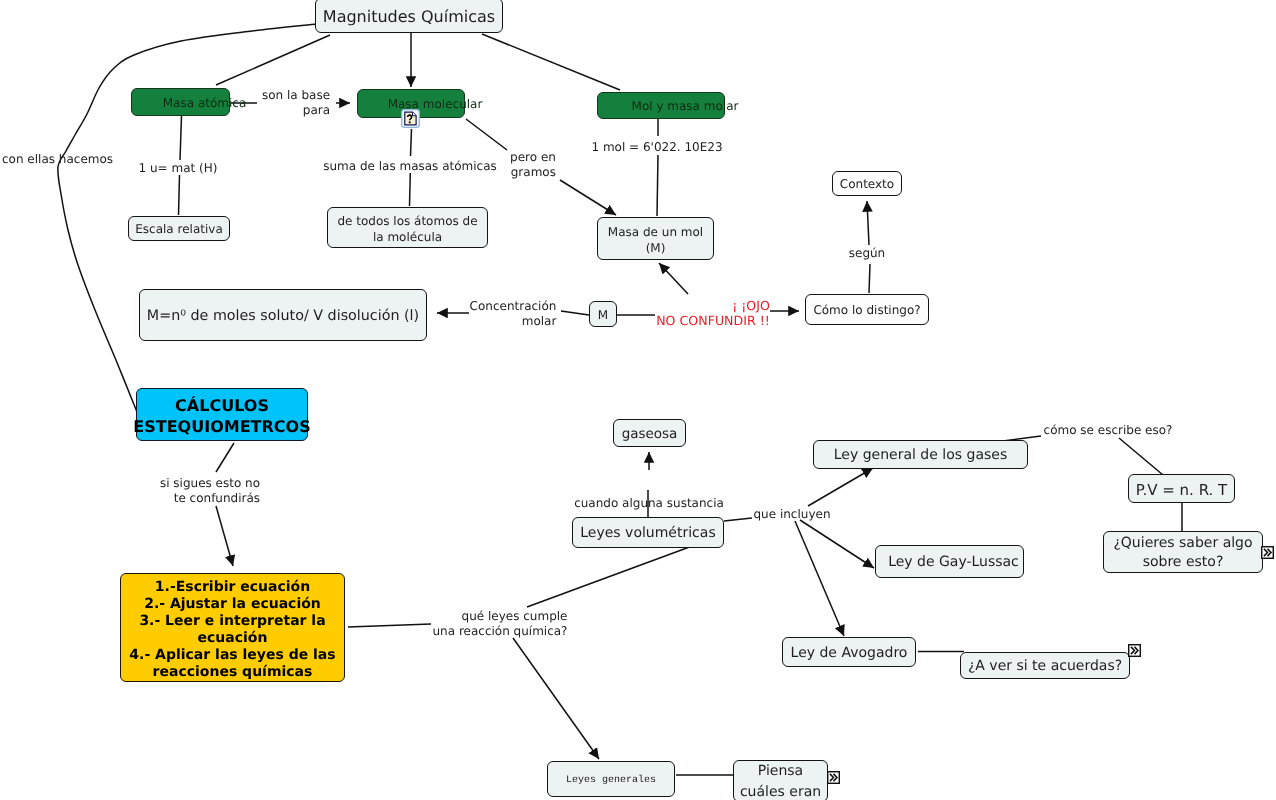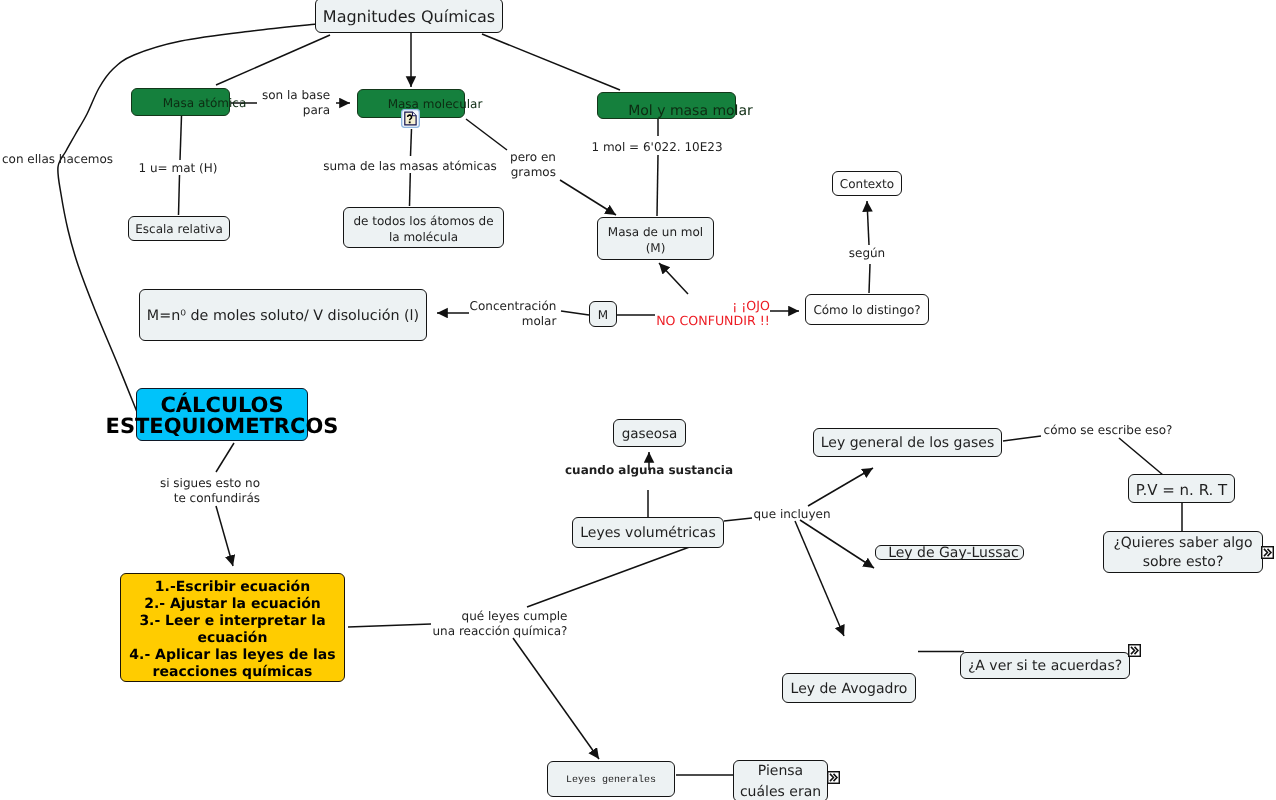--- a/index.html
+++ b/index.html
@@ -69,43 +69,43 @@
         <path d="M 1119,438 L 1163,475"></path>
         <path d="M 1182,503 L 1182,548"></path>
         <path d="M 918,651.5 L 964,651.5"></path>
         <path d="M 676,775 L 733,775"></path>
       </g>
   </svg>
   <div id="nodes">
       <div class="node" style="left: 315px; top: -2px; width: 188px; height: 35px; font-size: 16px; line-height: 19px;"><span>Magnitudes Químicas</span></div>
       <div class="node green" style="left: 131px; top: 88px; width: 99px; height: 28px; font-size: 12px; line-height: 15px;"><span>Masa atómica</span></div>
       <div class="node green" style="left: 357px; top: 89px; width: 108px; height: 29px; font-size: 12px; line-height: 15px;"><span>Masa molecular</span></div>
-      <div class="node green" style="left: 597px; top: 92px; width: 139px; height: 27px; font-size: 14px; line-height: 15px; align-items: flex-end;"><span>Mol y masa molar</span></div>
+      <div class="node green" style="left: 597px; top: 92px; width: 128px; height: 27px; font-size: 12px; line-height: 15px;"><span>Mol y masa molar</span></div>
       <div class="node" style="left: 128px; top: 216px; width: 102px; height: 25px; font-size: 12px; line-height: 15px;"><span>Escala relativa</span></div>
-      <div class="node" style="left: 327px; top: 207px; width: 161px; height: 41px; font-size: 12px; line-height: 16px; margin-left: 16px;"><span>de todos los átomos de
+      <div class="node" style="left: 327px; top: 207px; width: 161px; height: 41px; font-size: 12px; line-height: 16px;"><span>de todos los átomos de
 la molécula</span></div>
       <div class="node" style="left: 597px; top: 217px; width: 117px; height: 43px; font-size: 12px; line-height: 16px;"><span>Masa de un mol
 (M)</span></div>
       <div class="node white" style="left: 832px; top: 171px; width: 70px; height: 25px; font-size: 12px; line-height: 15px;"><span>Contexto</span></div>
       <div class="node" style="left: 139px; top: 289px; width: 288px; height: 52px; font-size: 14.3px; line-height: 17px;"><span>M=n⁰ de moles soluto/ V disolución (l)</span></div>
       <div class="node" style="left: 589px; top: 301px; width: 28px; height: 26px; font-size: 12px; line-height: 15px;"><span>M</span></div>
       <div class="node white" style="left: 805px; top: 294px; width: 124px; height: 31px; font-size: 12px; line-height: 15px;"><span>Cómo lo distingo?</span></div>
-      <div class="node cyan" style="left: 136px; top: 388px; width: 172px; height: 53px; font-size: 21px; line-height: 21px;"><span>CÁLCULOS
+      <div class="node cyan" style="left: 136px; top: 388px; width: 172px; height: 53px; font-size: 16px; line-height: 21px;"><span>CÁLCULOS
 ESTEQUIOMETRCOS</span></div>
       <div class="node orange" style="left: 120px; top: 573px; width: 225px; height: 109px; font-size: 14px; line-height: 17px;"><span style="top: 2px;">1.-Escribir ecuación
 2.- Ajustar la ecuación
 3.- Leer e interpretar la
 ecuación
 4.- Aplicar las leyes de las
 reacciones químicas</span></div>
       <div class="node" style="left: 613px; top: 419px; width: 73px; height: 28px; font-size: 13.5px; line-height: 16px;"><span>gaseosa</span></div>
       <div class="node" style="left: 572px; top: 517px; width: 152px; height: 31px; font-size: 14px; line-height: 17px;"><span>Leyes volumétricas</span></div>
-      <div class="node" style="left: 813px; top: 428px; width: 189px; height: 29px; font-size: 14px; line-height: 17px;"><span>Ley general de los gases</span></div>
-      <div class="node" style="left: 875px; top: 545px; width: 149px; height: 15px; font-size: 14px; line-height: 17px; padding-left: 8px;"><span>Ley de Gay-Lussac</span></div>
-      <div class="node" style="left: 782px; top: 637px; width: 134px; height: 30px; font-size: 14px; line-height: 17px; margin-top: 36px;"><span>Ley de Avogadro</span></div>
+      <div class="node" style="left: 813px; top: 440px; width: 215px; height: 29px; font-size: 14px; line-height: 17px;"><span>Ley general de los gases</span></div>
+      <div class="node" style="left: 875px; top: 545px; width: 149px; height: 33px; font-size: 14px; line-height: 17px; padding-left: 8px;"><span>Ley de Gay-Lussac</span></div>
+      <div class="node" style="left: 782px; top: 637px; width: 134px; height: 30px; font-size: 14px; line-height: 17px;"><span>Ley de Avogadro</span></div>
       <div class="node" style="left: 1128px; top: 474px; width: 107px; height: 29px; font-size: 15px; line-height: 18px;"><span>P.V = n. R. T</span></div>
       <div class="node" style="left: 1103px; top: 531px; width: 160px; height: 42px; font-size: 14px; line-height: 19px;"><span>¿Quieres saber algo
 sobre esto?</span></div>
       <div class="node" style="left: 960px; top: 636px; width: 170px; height: 27px; font-size: 14px; line-height: 17px; margin-top: 16px;"><span>¿A ver si te acuerdas?</span></div>
       <div class="node" style="left: 547px; top: 761px; width: 128px; height: 36px; font-size: 10px; line-height: 17px; font-family: Liberation Mono, monospace;"><span>Leyes generales</span></div>
       <div class="node" style="left: 733px; top: 754px; width: 95px; height: 42px; font-size: 14px; line-height: 21px; margin-top: 6px;"><span>Piensa
 cuáles eran</span></div>
       <div class="lbl left" style="left: 2px; top: 152px; line-height: 15px;">con ellas hacemos</div>
       <div class="lbl" style="left: 296px; top: 88px; line-height: 15px;">son la base
 para</div>
@@ -116,21 +116,21 @@
       <div class="lbl" style="left: 657px; top: 140px; line-height: 15px;">1 mol = 6'022. 10E23</div>
       <div class="lbl" style="left: 867px; top: 246px; line-height: 15px;">según</div>
       <div class="lbl" style="left: 513px; top: 299px; line-height: 15px;">Concentración
 molar</div>
       <div class="lbl red" style="left: 713px; top: 298px; line-height: 15px; font-size: 12.6px;">¡ ¡OJO
 NO CONFUNDIR !!</div>
       <div class="lbl" style="left: 210px; top: 476px; line-height: 15px;">si sigues esto no
 te confundirás</div>
       <div class="lbl" style="left: 500px; top: 609px; line-height: 15px;">qué leyes cumple
 una reacción química?</div>
-      <div class="lbl" style="left: 649px; top: 463px; line-height: 15px; font-weight: bold;">cuando alguna sustancia</div>
+      <div class="lbl" style="left: 649px; top: 496px; line-height: 15px;">cuando alguna sustancia</div>
       <div class="lbl" style="left: 792px; top: 507px; line-height: 15px;">que incluyen</div>
       <div class="lbl" style="left: 1108px; top: 423px; line-height: 15px;">cómo se escribe eso?</div>
     </div>
   <div id="icons">
       <div style="position: absolute; left: 401px; top: 109px; width: 19px; height: 19px;">
         <svg viewBox="0 0 20 20" width="19" height="19" style="display: block;">
           <rect x="0.7" y="0.7" width="18.6" height="18.6" rx="2.6" fill="#f2f7fd" stroke="#8fb6e0" stroke-width="1.4"></rect>
           <path d="M4.0,3.3 L12.1,3.3 L15.9,7.1 L15.9,16.7 L4.0,16.7 Z" fill="#f5f0d2" stroke="#14144e" stroke-width="1.25" stroke-linejoin="miter"></path>
           <path d="M12.1,3.3 L12.1,7.1 L15.9,7.1" fill="#ffffff" stroke="#14144e" stroke-width="1.1" stroke-linejoin="miter"></path>
           <path d="M7.0,8.4 a2.05,2.05 0 1 1 2.95,1.95 c-0.68,0.42 -0.85,0.8 -0.85,1.5" fill="none" stroke="#000" stroke-width="1.65" stroke-linecap="butt"></path>

